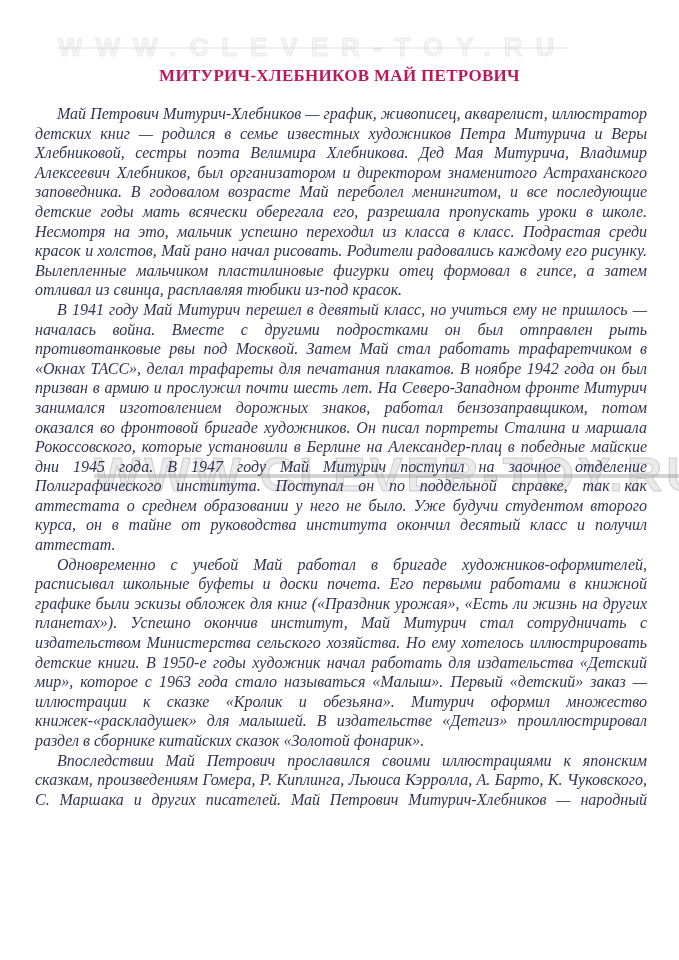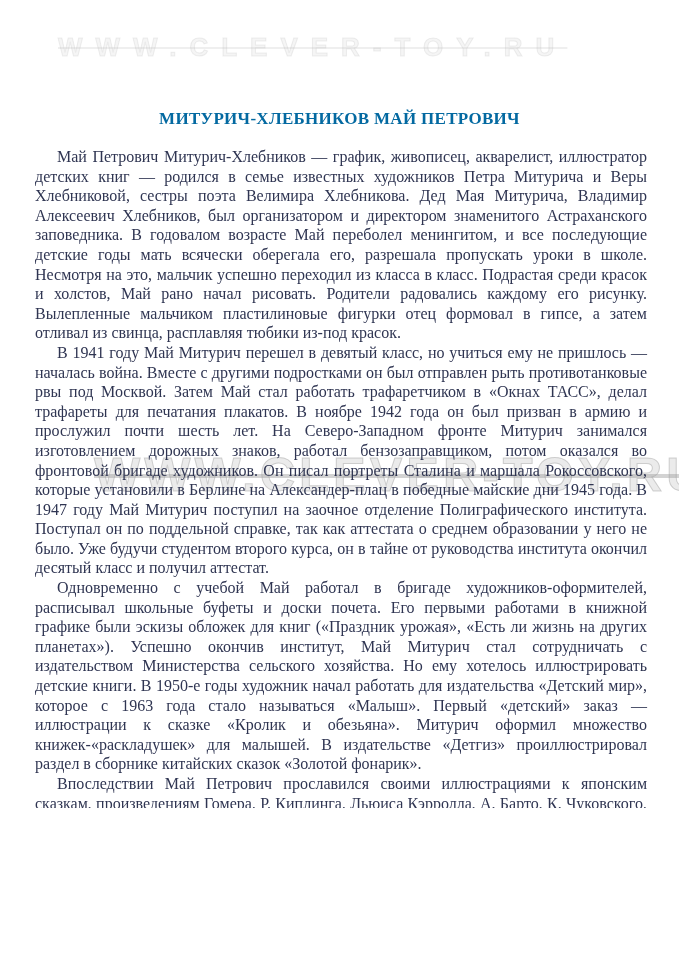--- a/index.html
+++ b/index.html
@@ -45,43 +45,44 @@
     top: 928px;
     left: 58px;
     font-size: 26px;
     letter-spacing: 13px;
     color: rgba(200, 200, 200, 0.12);
     -webkit-text-stroke: 1px rgba(190, 190, 190, 0.16);
   }
   
   .header {
     position: relative;
-    padding-top: 107px;
+    padding-top: 64px;
     text-align: center;
-    color: #0369a1;
+    color: #be185d;
   }
   .doc-title {
     font-size: 17px;
     font-weight: bold;
     line-height: 23px;
     letter-spacing: 0.3px;
   }
   .doc-subtitle {
     font-size: 17px;
     font-weight: bold;
     line-height: 23px;
   }
   
   .article {
     position: relative;
     margin: 17px 32px 12px 35px; 
     color: #2f3552;
     font-size: 16px;
     line-height: 19.6px;
     text-align: justify;
+    font-style: italic;
   }
   .article p {
     margin: 0;
     text-indent: 22px;
   }
 </style>
 </head>
 <body>
 
 <div class="page">

